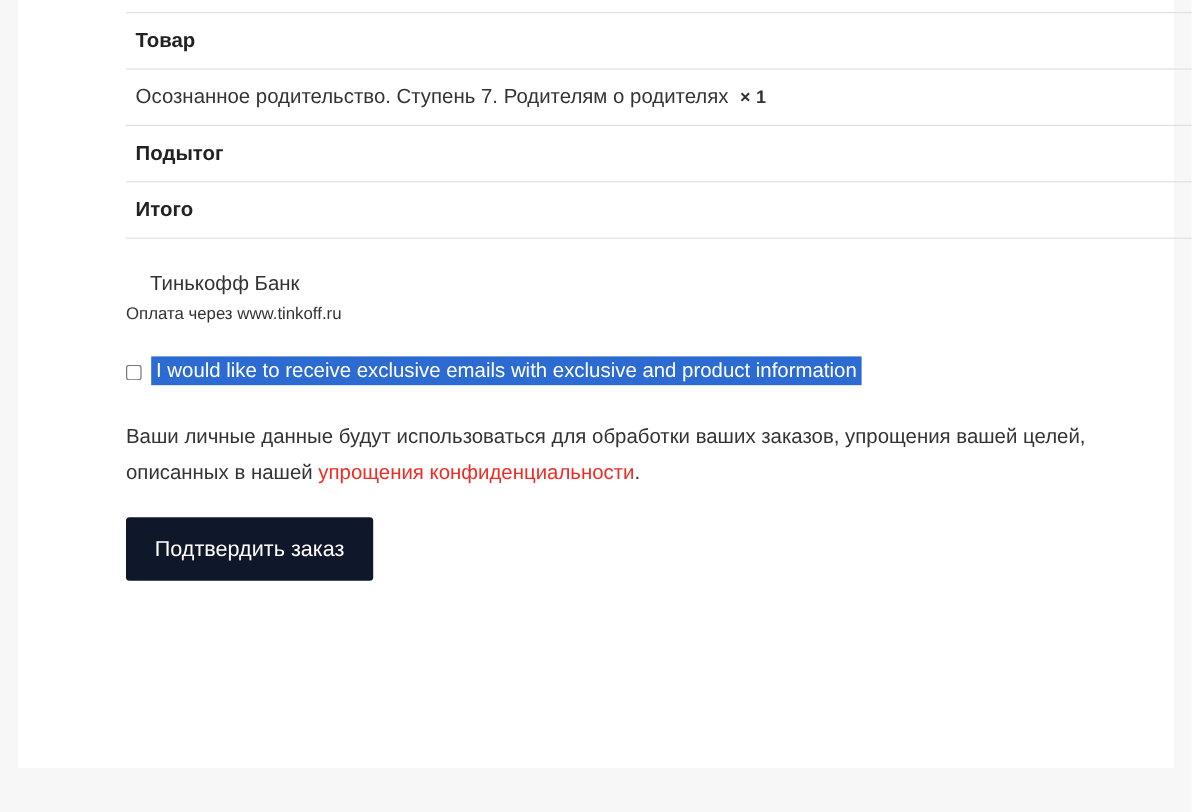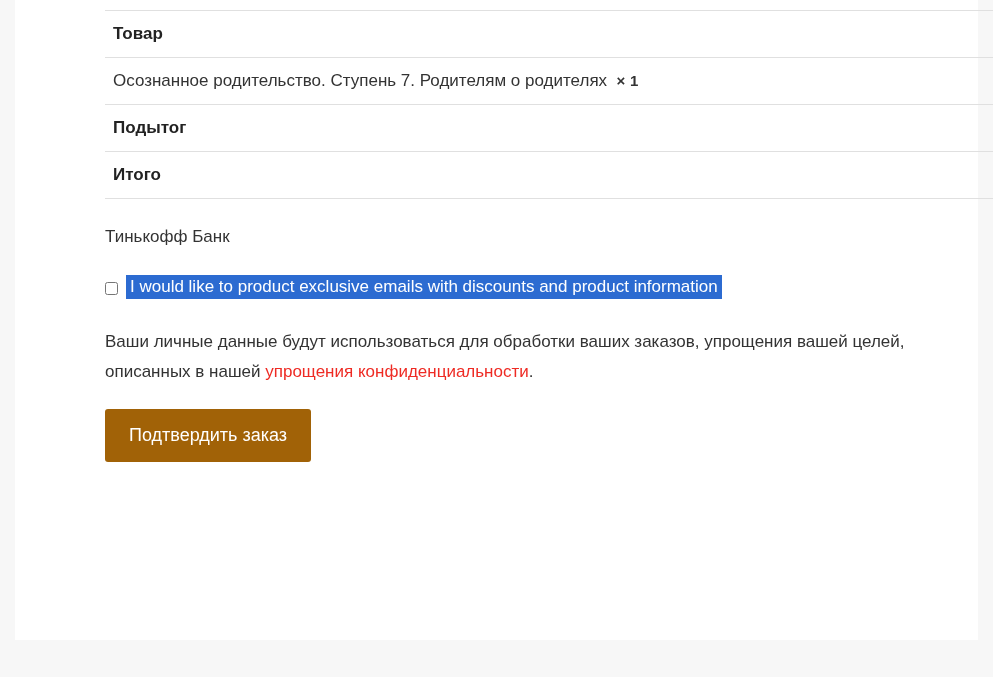--- a/index.html
+++ b/index.html
@@ -60,20 +60,21 @@
     .quantity-mult {
       font-weight: bold;
       font-size: 15px;
     }
     .payment-section {
       margin-top: 28px;
     }
     .payment-method {
       font-size: 17px;
       color: #333;
+      margin-left: 20px;
     }
     .payment-note {
       font-size: 14px;
       color: #333;
       margin-top: 6px;
       font-weight: 300;
     }
     .checkbox-row {
       margin-top: 28px;
       font-size: 17px;
@@ -121,21 +122,21 @@
     }
     .terms-row input[type="checkbox"] {
       width: 13px;
       height: 13px;
     }
     .required-star {
       color: #333;
     }
     .submit-button {
       margin-top: 22px;
-      background: #a16207;
+      background: #0f172a;
       color: #ffffff;
       border: none;
       padding: 16px 24px;
       font-size: 18px;
       font-family: inherit;
       cursor: pointer;
       border-radius: 3px;
       font-weight: 300;
     }
   </style>
@@ -151,25 +152,26 @@
       <span>Осознанное родительство. Ступень 7. Родителям о родителях</span>
       &nbsp;<span class="quantity-mult">×</span>
       <span class="quantity-mult">1</span>
     </div>
     <div class="table-row table-subtotal">Подытог</div>
     <div class="table-row table-total">Итого</div>
   </div>
 
   <div class="payment-section">
     <div class="payment-method">Тинькофф Банк</div>
+    <div class="payment-note">Оплата через www.tinkoff.ru</div>
   </div>
 
   <div class="checkbox-row">
     <input type="checkbox" style="">
-    <span class="highlighted-text">I would like to product exclusive emails with discounts and product information</span>
+    <span class="highlighted-text">I would like to receive exclusive emails with exclusive and product information</span>
   </div>
 
   <div class="privacy-text">
     <span>Ваши личные данные будут использоваться для обработки ваших заказов, упрощения вашей целей, описанных в нашей </span><a href="#" class="link-red">упрощения конфиденциальности</a><span>.</span>
   </div>
 
 
   <button class="submit-button">Подтвердить заказ</button>
 
 </div>

